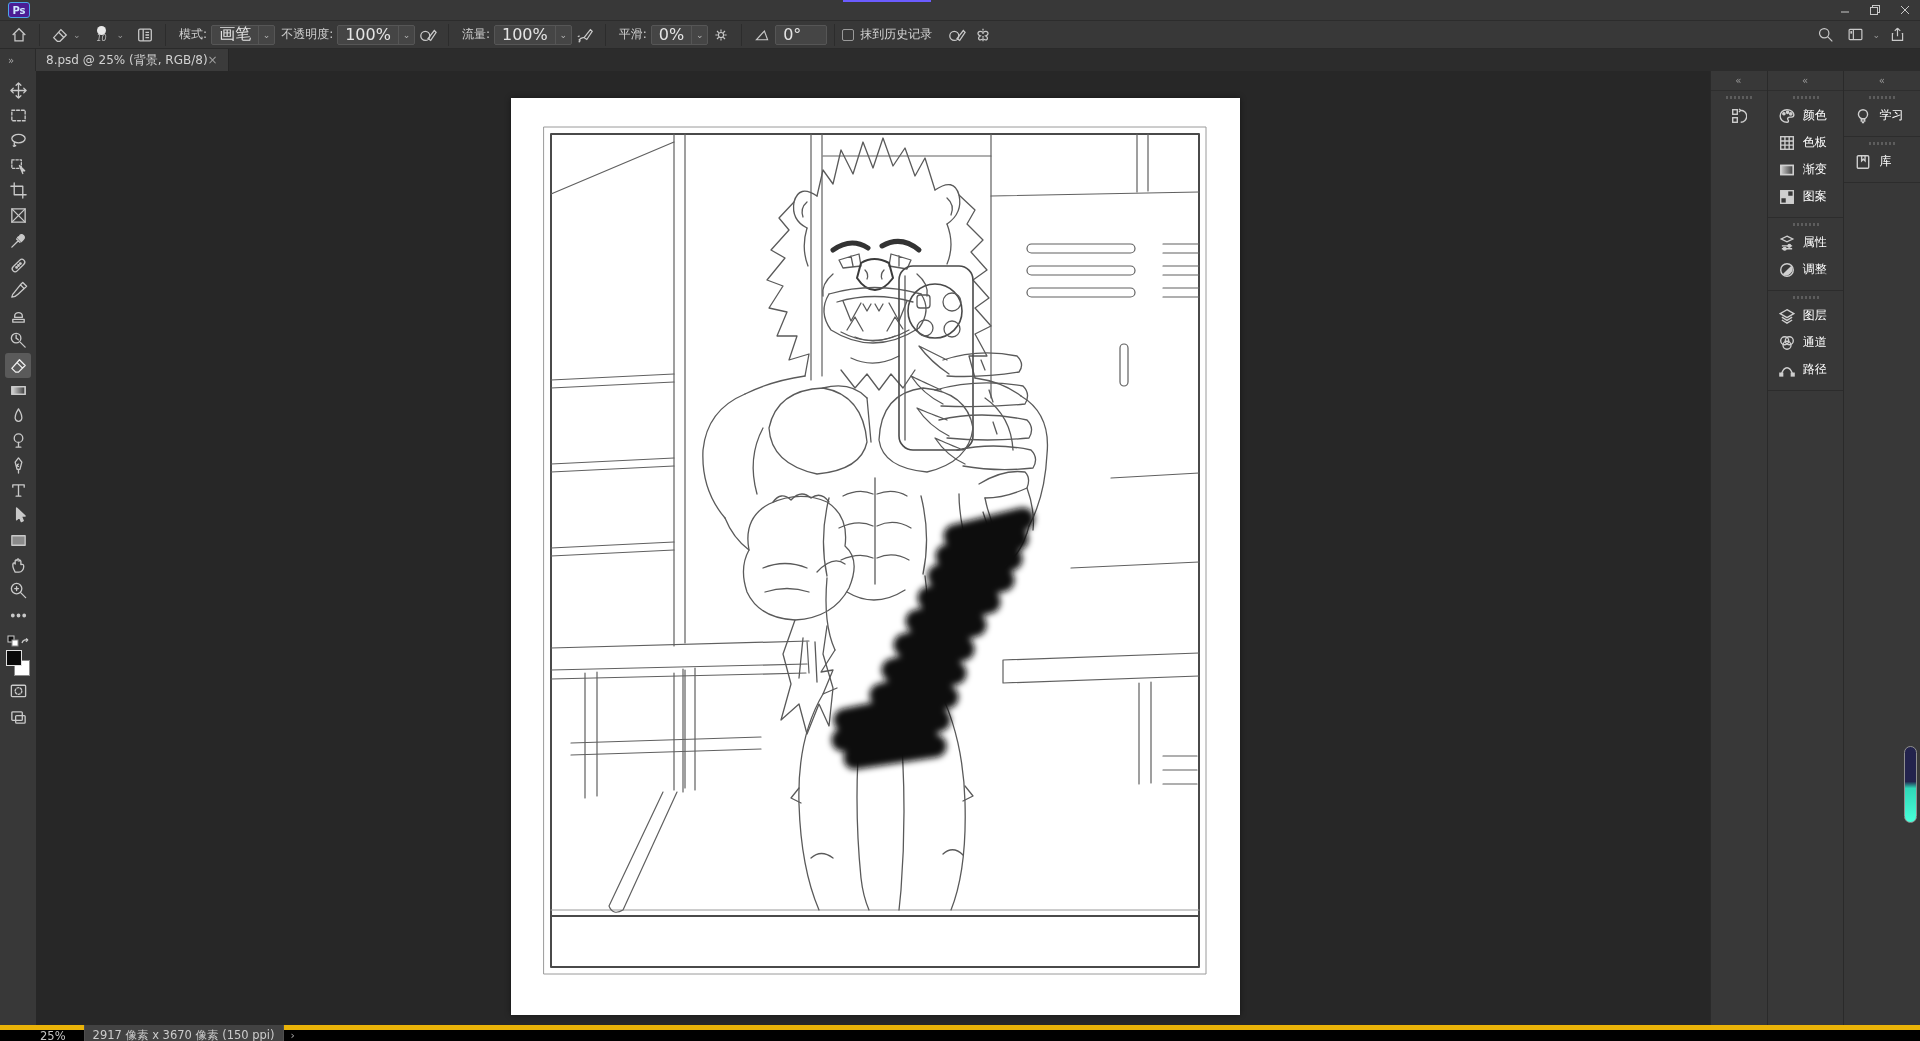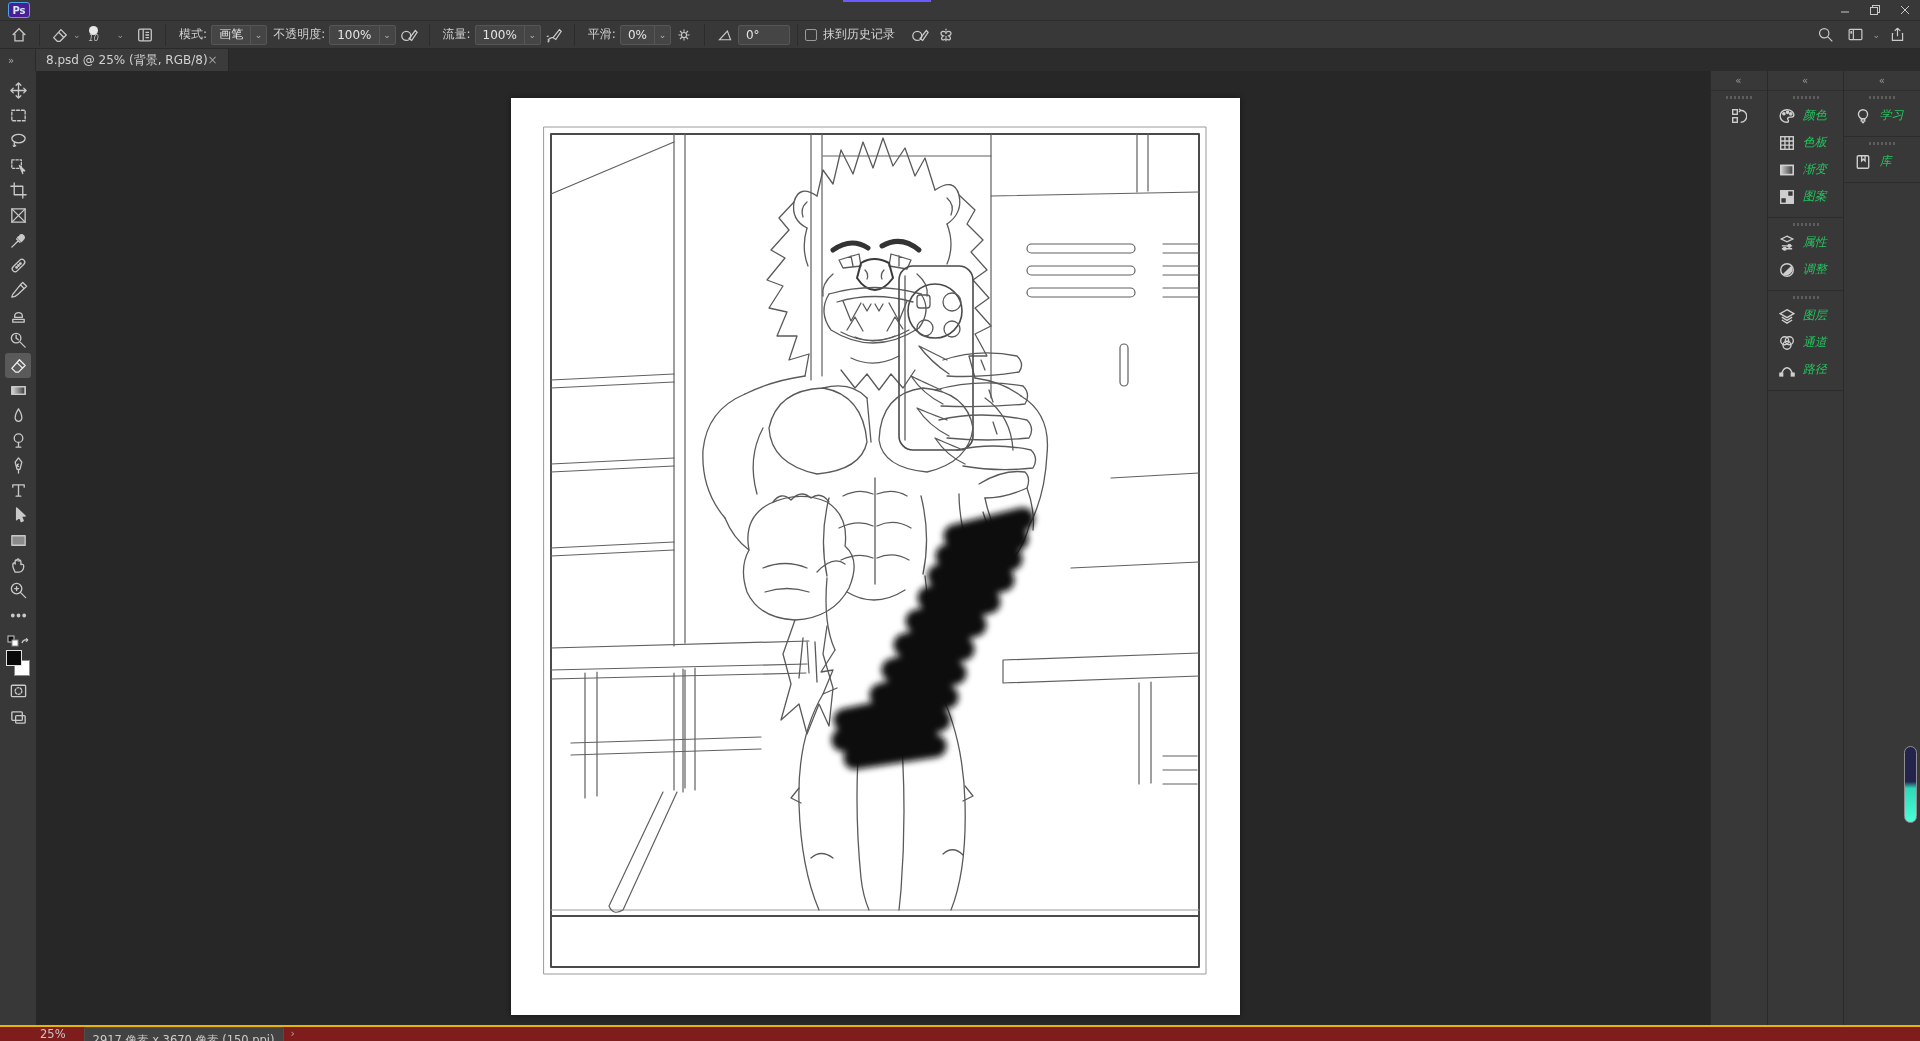--- a/index.html
+++ b/index.html
@@ -22,24 +22,24 @@
 
   
   .optionsbar { height:29px; background:#383838; border-top:1px solid #2c2c2c; border-bottom:1px solid #2a2a2a;
     display:flex; align-items:center; color:#d6d6d6; font-size:12px; flex:0 0 auto; padding-left:6px; }
   .ob-sep { width:1px; height:22px; background:#2c2c2c; margin:0 7px; flex:0 0 auto; }
   .ob-icon { width:26px; height:24px; display:flex; align-items:center; justify-content:center; flex:0 0 auto; }
   .ob-icon svg { stroke:#c9c9c9; fill:none; stroke-width:1.4; }
   .ob-label { margin:0 4px 0 6px; white-space:nowrap; color:#cfcfcf; }
   .field { display:flex; align-items:stretch; height:20px; background:#454545; border:1px solid #565656;
     border-radius:2px; overflow:hidden; }
-  .field .val { padding:1px 7px; font-size:12px; color:#e4e4e4; display:flex; align-items:center; }
+  .field .val { padding:1px 7px; font-size:16px; color:#e4e4e4; display:flex; align-items:center; }
   .field .chev { width:16px; border-left:1px solid #565656; display:flex; align-items:center; justify-content:center;
     color:#b5b5b5; font-size:9px; }
-  .brushtip { display:flex; flex-direction:column; width:26px;font-style:italic; }
+  .brushtip { display:flex; flex-direction:column; align-items:center; width:26px;font-style:italic; }
   .brushtip .dot { width:9px; height:9px; border-radius:50%; background:#e8e8e8; }
   .brushtip .num { font-size:8px; color:#bdbdbd; line-height:8px; }
   .checkbox { width:12px; height:12px; border:1px solid #9a9a9a; border-radius:2px; background:transparent;
     margin-right:6px; flex:0 0 auto; }
   .ob-right { margin-left:auto; display:flex; align-items:center; padding-right:10px; gap:4px; }
 
   
   .tabstrip { height:22px; background:#2c2c2c; display:flex; align-items:stretch; flex:0 0 auto; }
   .tools-expand { width:36px; background:#383838; color:#a8a8a8; font-size:10px; display:flex;
     align-items:center; justify-content:flex-start; padding-left:8px; border-right:1px solid #2a2a2a; }
@@ -73,26 +73,26 @@
   .dock { width:210px; flex:0 0 auto; display:flex; background:#383838; border-left:1px solid #2a2a2a; }
   .dock-col { border-right:1px solid #2a2a2a; display:flex; flex-direction:column; }
   .dock-col.c1 { width:57px; }
   .dock-col.c2 { width:77px; }
   .dock-col.c3 { width:76px; border-right:none; }
   .dock-head { height:20px; display:flex; align-items:center; justify-content:center; color:#9a9a9a;
     font-size:10px; letter-spacing:1px; border-bottom:1px solid #2e2e2e; }
   .grip { width:26px; height:3px; margin:5px auto 3px;
     background:repeating-linear-gradient(90deg,#5d5d5d 0 2px,transparent 2px 4px); }
   .pgroup { border-bottom:1px solid #2c2c2c; padding-bottom:7px; }
-  .prow { height:27px; display:flex; align-items:center; gap:8px; padding-left:11px; color:#22c55e; font-size:12px;font-style:italic; }
+  .prow { height:27px; display:flex; align-items:center; gap:8px; padding-left:11px; color:#ffffff; font-size:12px; }
   .prow svg { stroke:#cfcfcf; fill:none; stroke-width:1.2; flex:0 0 auto; }
   .c1 .prow { justify-content:center; padding-left:0; }
 
   
-  .statusbar { height:16px; background:#7f1d1d; border-top:2px solid #eab308; display:flex; 
+  .statusbar { height:16px; background:#000000; border-top:5px solid #eab308; display:flex; align-items:center;
     color:#c6c6c6; font-size:11.5px; flex:0 0 auto; }
   .sb-zoom { margin-left:40px; }
   .sb-field { margin-left:18px; background:#424242; border:1px solid #4e4e4e; padding:12px 8px; height:14px;
     display:flex; align-items:center; border-radius:2px; color:#cccccc; }
   .sb-chev { margin-left:7px; color:#a8a8a8; font-size:11px; }
 
   
   .teal-pill { position:absolute; right:3px; top:746px; width:13px; height:77px; border-radius:7px;
     border:1px solid #8f8f8f; background:linear-gradient(180deg,#23234d 0%,#23234d 46%,#2fd8b8 55%,#49ffd9 100%); }
 </style>

